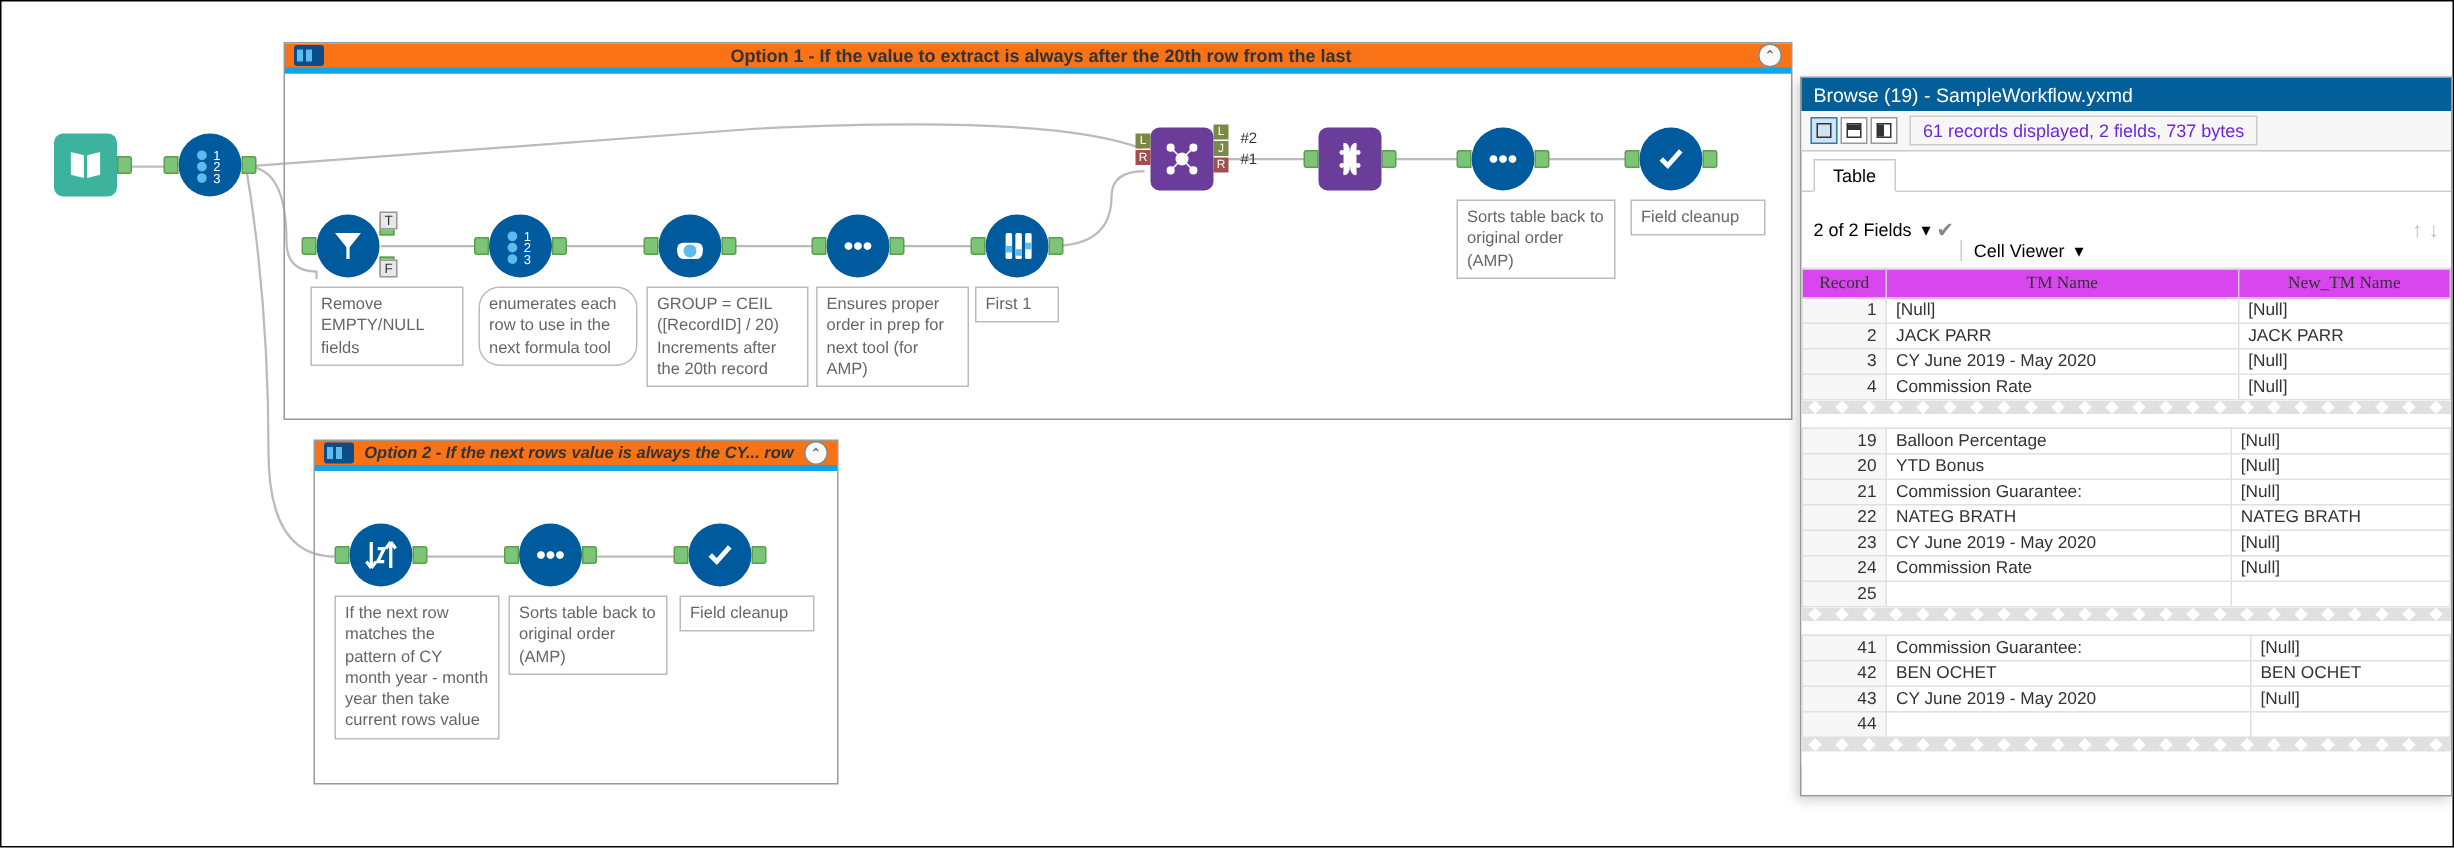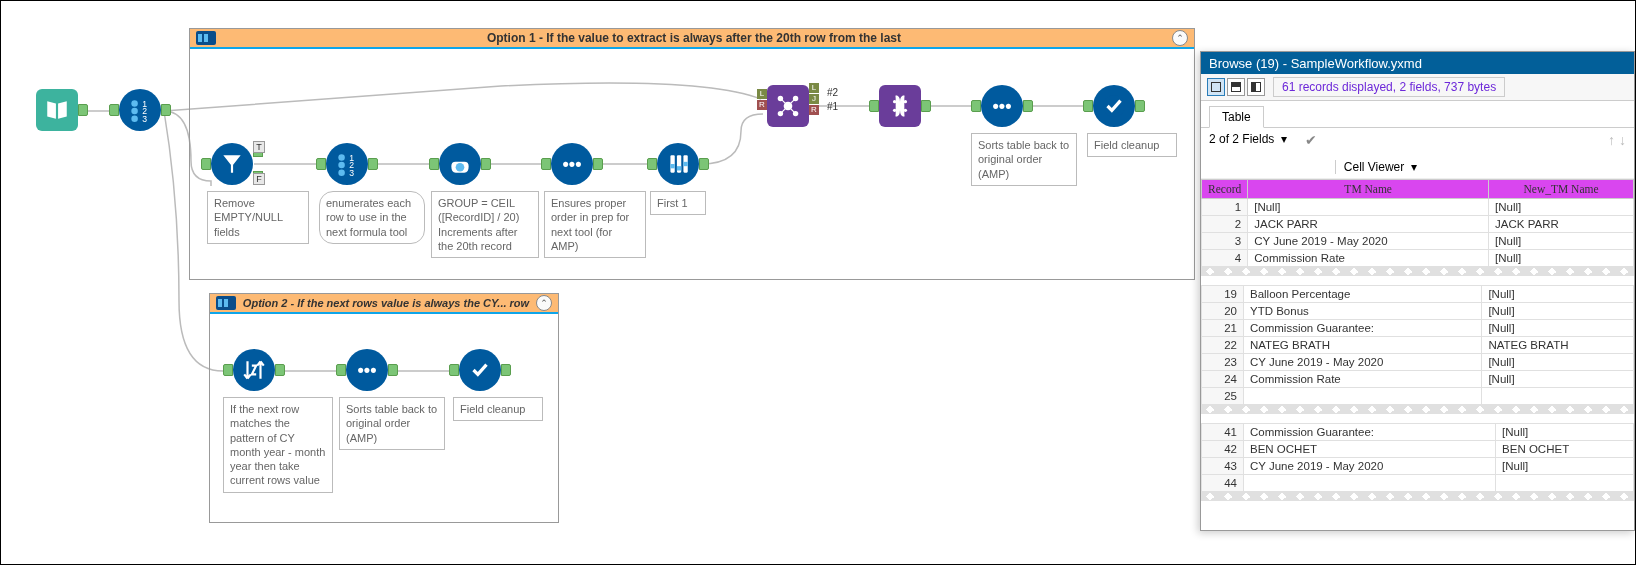--- a/index.html
+++ b/index.html
@@ -23,22 +23,22 @@
 
 .container-box {
   position: absolute;
   border: 1px solid #999;
   border-radius: 0;
 }
 .container-header {
   display: flex;
   align-items: center;
   justify-content: space-between;
-  background: #fdba74;
-  border-bottom: 2px solid #0ea5e9;
+  background: #f97316;
+  border-bottom: 4px solid #0ea5e9;
   padding: 2px 6px;
   height: 20px;
 }
 .container-title {
   flex: 1;
   text-align: center;
   font-weight: bold;
   color: #333;
   font-size: 12px;
 }
@@ -184,23 +184,23 @@
   padding: 3px 12px;
   border: 1px solid #ccc;
   border-bottom: 1px solid #fff;
   background: #fff;
   font-size: 12px;
   position: relative;
   top: 1px;
 }
 .field-bar {
   display: flex;
-  align-items: flex-start;
+  align-items: center;
   padding: 4px 8px;
-  gap: 18px;
+  gap: 4px;
   border-bottom: 1px solid #eee;
   font-size: 12px;
 }
 .check-icon { color: #888; font-size: 14px; }
 .nav-arrows { margin-left: auto; color: #bbb; font-size: 14px; display: flex; gap: 4px; }
 
 .data-table {
   width: 100%;
   border-collapse: collapse;
   font-size: 11.5px;
@@ -215,21 +215,21 @@
   font-family: Liberation Serif, serif;
 }
 .data-table td {
   padding: 2px 6px;
   border: 1px solid #e0e0e0;
   color: #333;
 }
 .data-table td.rownum {
   text-align: right;
   background: #f7f7f7;
-  width: 42px;
+  width: 56px;
   color: #333;
 }
 .null-val { color: #999; }
 
 .zigzag {
   height: 18px;
   background: 
     linear-gradient(135deg, #e0e0e0 25%, transparent 25%) 0 0 / 18px 18px,
     linear-gradient(225deg, #e0e0e0 25%, transparent 25%) 0 0 / 18px 18px,
     linear-gradient(315deg, #e0e0e0 25%, transparent 25%) 0 9px / 18px 18px,

